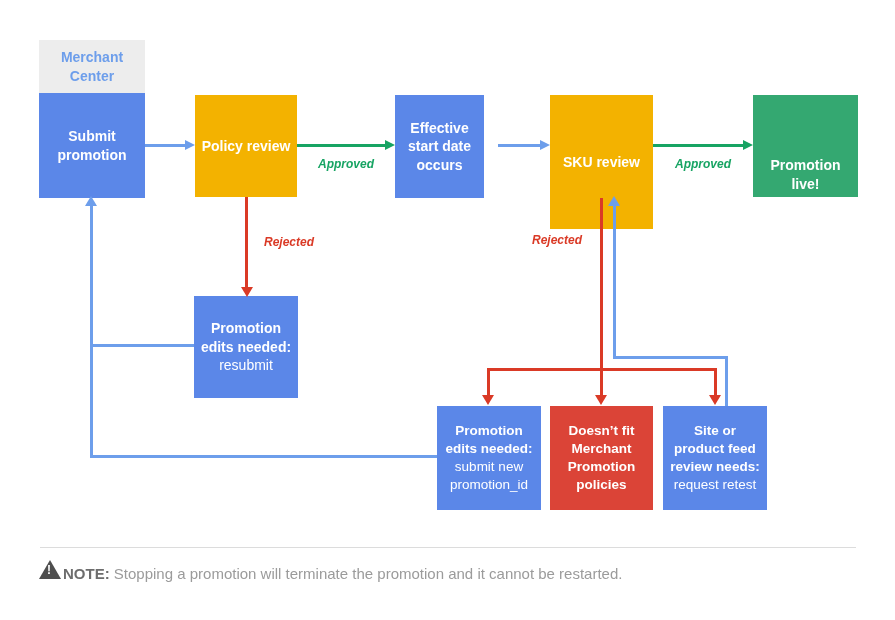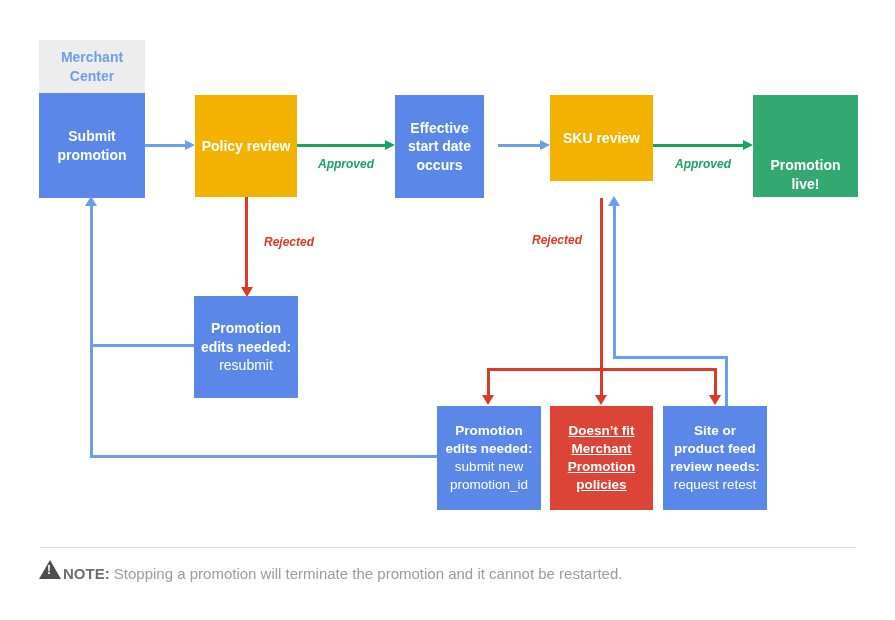--- a/index.html
+++ b/index.html
@@ -63,39 +63,39 @@
   </div>
 
   <div class="node n-yellow" style="left:195px;top:95px;width:102px;height:102px;">
     <span>Policy review</span>
   </div>
 
   <div class="node n-blue" style="left:395px;top:95px;width:89px;height:103px;">
     <span>Effective start date occurs</span>
   </div>
 
-  <div class="node n-yellow" style="left:550px;top:95px;width:103px;height:86px;">
+  <div class="node n-yellow" style="left:550px;top:95px;width:103px;height:134px;">
     <span>SKU review</span>
   </div>
 
   <div class="node n-green" style="left:753px;top:95px;width:105px;height:102px;justify-content:flex-end;">
     <span>Promotion live!</span>
   </div>
 
   <div class="node n-blue" style="left:194px;top:296px;width:104px;height:102px;">
     <span>Promotion edits needed:</span>
     <span class="sub">resubmit</span>
   </div>
 
   <div class="node n-blue small" style="left:437px;top:406px;width:104px;height:104px;">
     <span>Promotion edits needed:</span>
     <span class="sub">submit new promotion_id</span>
   </div>
 
-  <div class="node n-red small" style="left:550px;top:406px;width:103px;height:104px;text-decoration:underline;">
+  <div class="node n-red small" style="left:550px;top:406px;width:103px;height:104px;">
     <span>Doesn’t fit Merchant Promotion policies</span>
   </div>
 
   <div class="node n-blue small" style="left:663px;top:406px;width:104px;height:104px;">
     <span>Site or product feed review needs:</span>
     <span class="sub">request retest</span>
   </div>
 
   <div>
     <div class="hl c-blue" style="left:145px;top:144px;width:42px;"></div>

